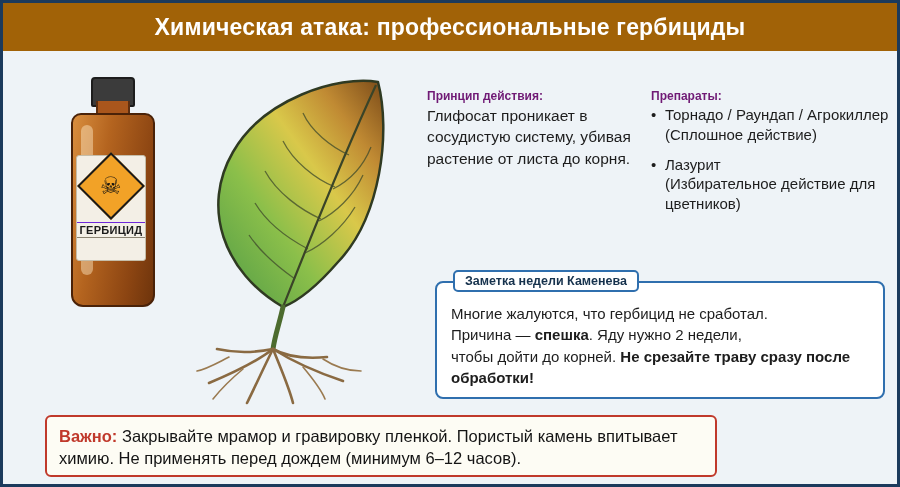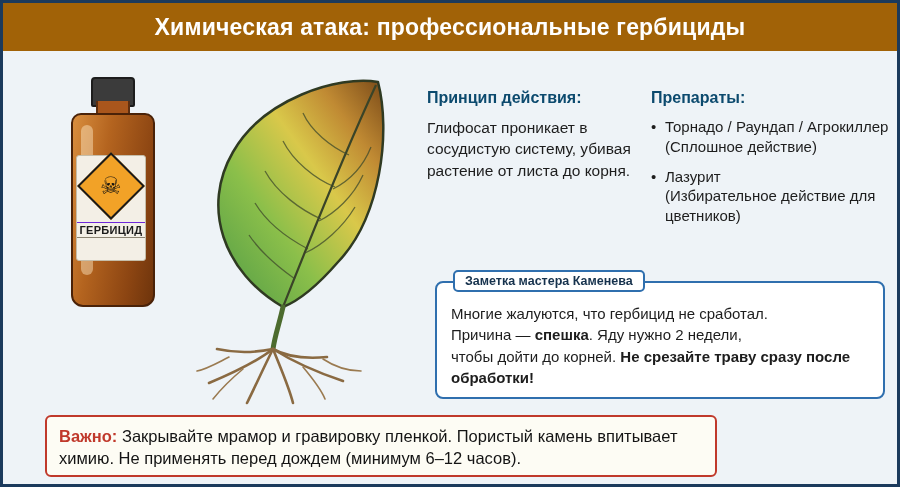--- a/index.html
+++ b/index.html
@@ -141,24 +141,24 @@
     top: 86px;
     width: 210px;
   }
   .col-products {
     position: absolute;
     left: 648px;
     top: 86px;
     width: 240px;
   }
   .col-head {
-    font-size: 16px;
-    font-weight: bold;
-    color: #0c4a6e;
-    margin-bottom: 10px;
+    font-size: 12px;
+    font-weight: bold;
+    color: #701a75;
+    margin-bottom: 2px;
   }
   .col-body {
     font-size: 15.5px;
     color: #1d1d1d;
     line-height: 1.38;
   }
   .prod-list {
     margin: 0;
     padding: 0;
     list-style: none;
@@ -323,21 +323,21 @@
         <span class="prod-note">(Сплошное действие)</span>
       </li>
       <li class="prod-item">
         <span class="prod-name">Лазурит</span>
         <span class="prod-note">(Избирательное действие для цветников)</span>
       </li>
     </ul>
   </div>
 
   <div class="note-box">
-    <div class="note-badge">Заметка мастера Каменева</div>
+    <div class="note-badge">Заметка недели Каменева</div>
     <div class="note-text">
       <span>Многие жалуются, что гербицид не сработал.</span><br>
       <span>Причина — </span><b>спешка</b><span>. Яду нужно 2 недели,</span><br>
       <span>чтобы дойти до корней. </span><b>Не срезайте траву сразу после обработки!</b>
     </div>
   </div>
 
   <div class="important">
     <div class="important-text">
       <span class="important-label">Важно:</span><span> Закрывайте мрамор и гравировку пленкой. Пористый камень впитывает химию. Не применять перед дождем (минимум 6–12 часов).</span>

